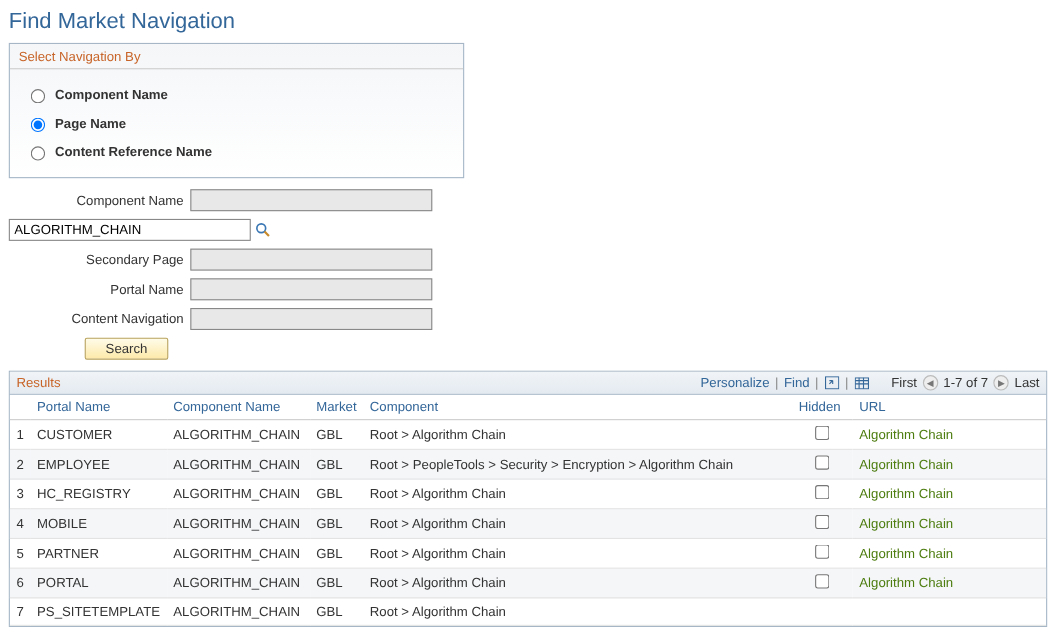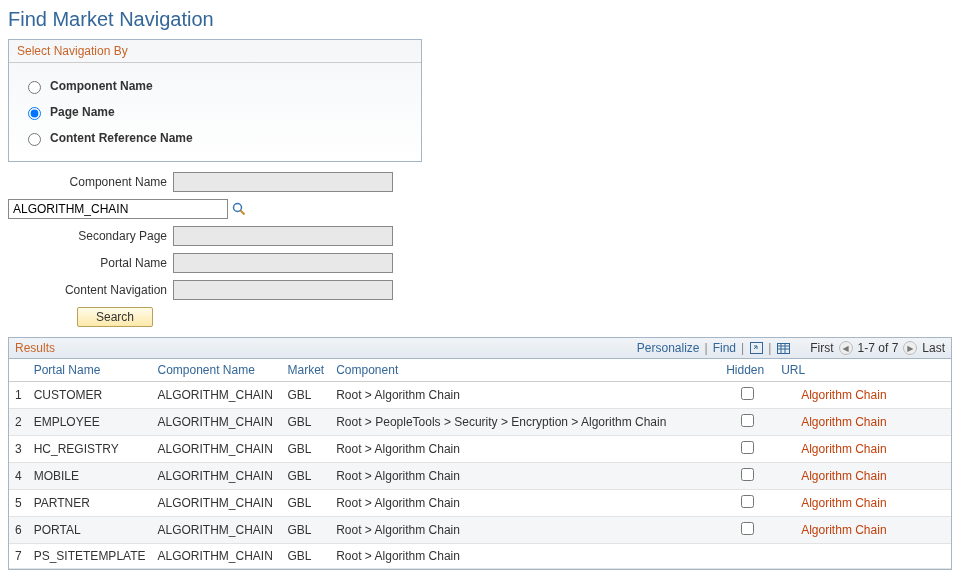--- a/index.html
+++ b/index.html
@@ -151,21 +151,21 @@
   table.data tr:nth-child(even) td {
     background: #f4f6f8;
   }
   .col-idx { width: 18px; text-align: right; color:#333;}
   .col-portal { width: 120px; }
   .col-comp { width: 130px; }
   .col-market { width: 48px; }
   .col-nav { width: 390px; }
   .col-hidden { width: 55px; text-align: center;}
   .col-url { }
-  .url-link { color: #c2410c; text-decoration: none; cursor: pointer; margin-left: 20px;}
+  .url-link { color: #4d7c0f; text-decoration: none; cursor: pointer;}
   input[type=checkbox] { margin:0; }
 </style>
 </head>
 <body>
 
 <h1 class="page-title">Find Market Navigation</h1>
 
 <div class="groupbox">
   <div class="groupbox-header">Select Navigation By</div>
   <div class="groupbox-body" id="navby-body">

